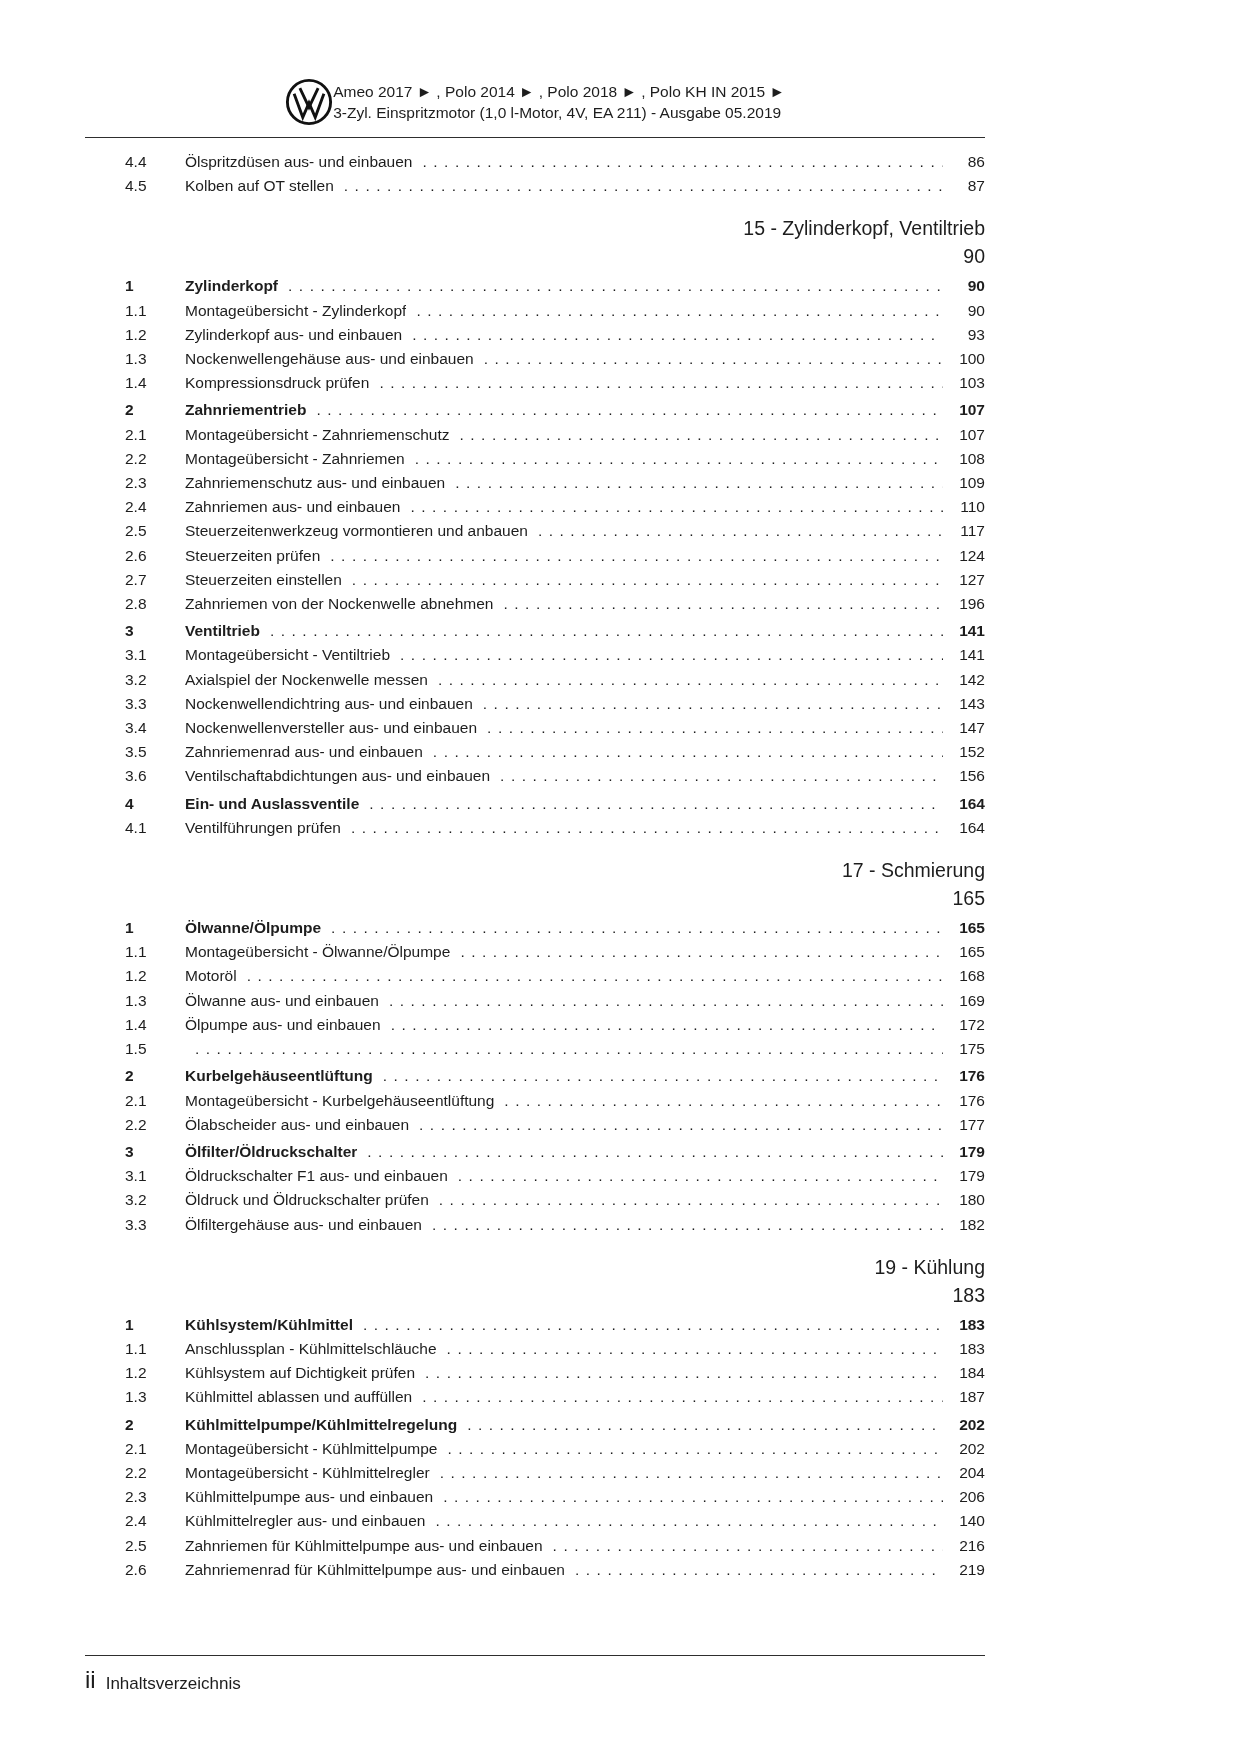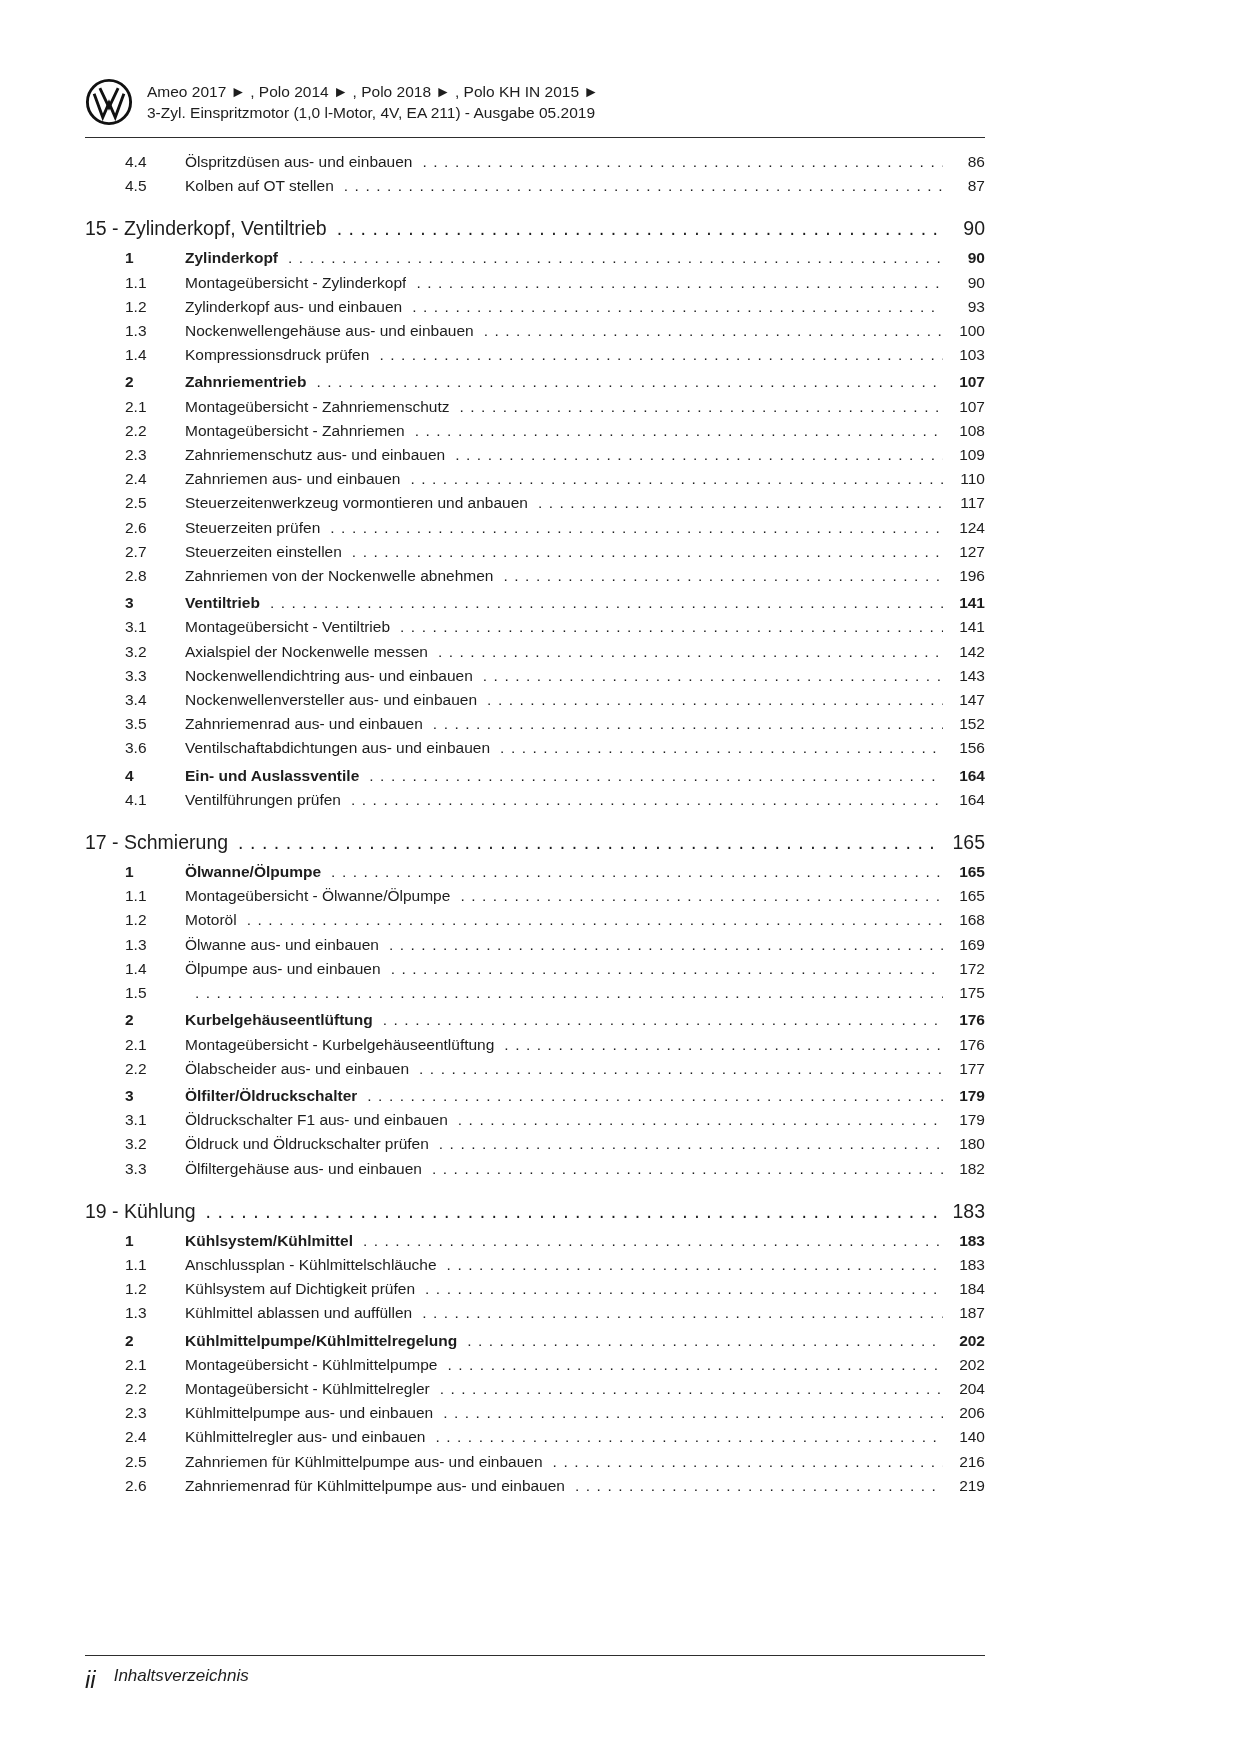--- a/index.html
+++ b/index.html
@@ -15,21 +15,22 @@
     background: #ffffff;
     overflow: hidden;
   }
   .header {
     position: absolute;
     top: 78px;
     left: 85px;
     width: 900px;
     display: flex;
     align-items: center;
-    gap: 14px;
+    gap: 0;
+    justify-content: center;
   }
   .logo { width: 48px; height: 48px; flex: none; }
   .logo svg { display: block; width: 100%; height: 100%; }
   .header-text { font-size: 15.5px; line-height: 21px; }
   .header-rule {
     position: absolute;
     top: 137px;
     left: 85px;
     width: 900px;
     border: none;
@@ -60,33 +61,34 @@
     margin: 0 6px 0 10px;
     font-weight: 400;
   }
   .row .page-no { flex: none; min-width: 36px; text-align: right; }
   .row.section { font-weight: 700; margin-top: 3px; }
   .row.chapter {
     font-size: 19.5px;
     line-height: 28px;
     margin-top: 16px;
     margin-bottom: 4px;
+    flex-direction: column;
   }
   .footer {
     position: absolute;
     left: 85px;
     width: 900px;
     bottom: 60px;
   }
   .footer-rule {
     border: none;
     border-top: 1.6px solid #2e2e2e;
     margin: 0 0 10px 0;
   }
-  .footer-line { display: flex; align-items: flex-start; gap: 18px; font-style: italic; }
+  .footer-line { display: flex; align-items: flex-end; gap: 10px; }
   .footer-pagenum { font-size: 24px; }
   .footer-label { font-size: 17px; }
 </style>
 </head>
 <body>
 
 <div class="page">
 
   <header class="header">
     <div class="logo">

